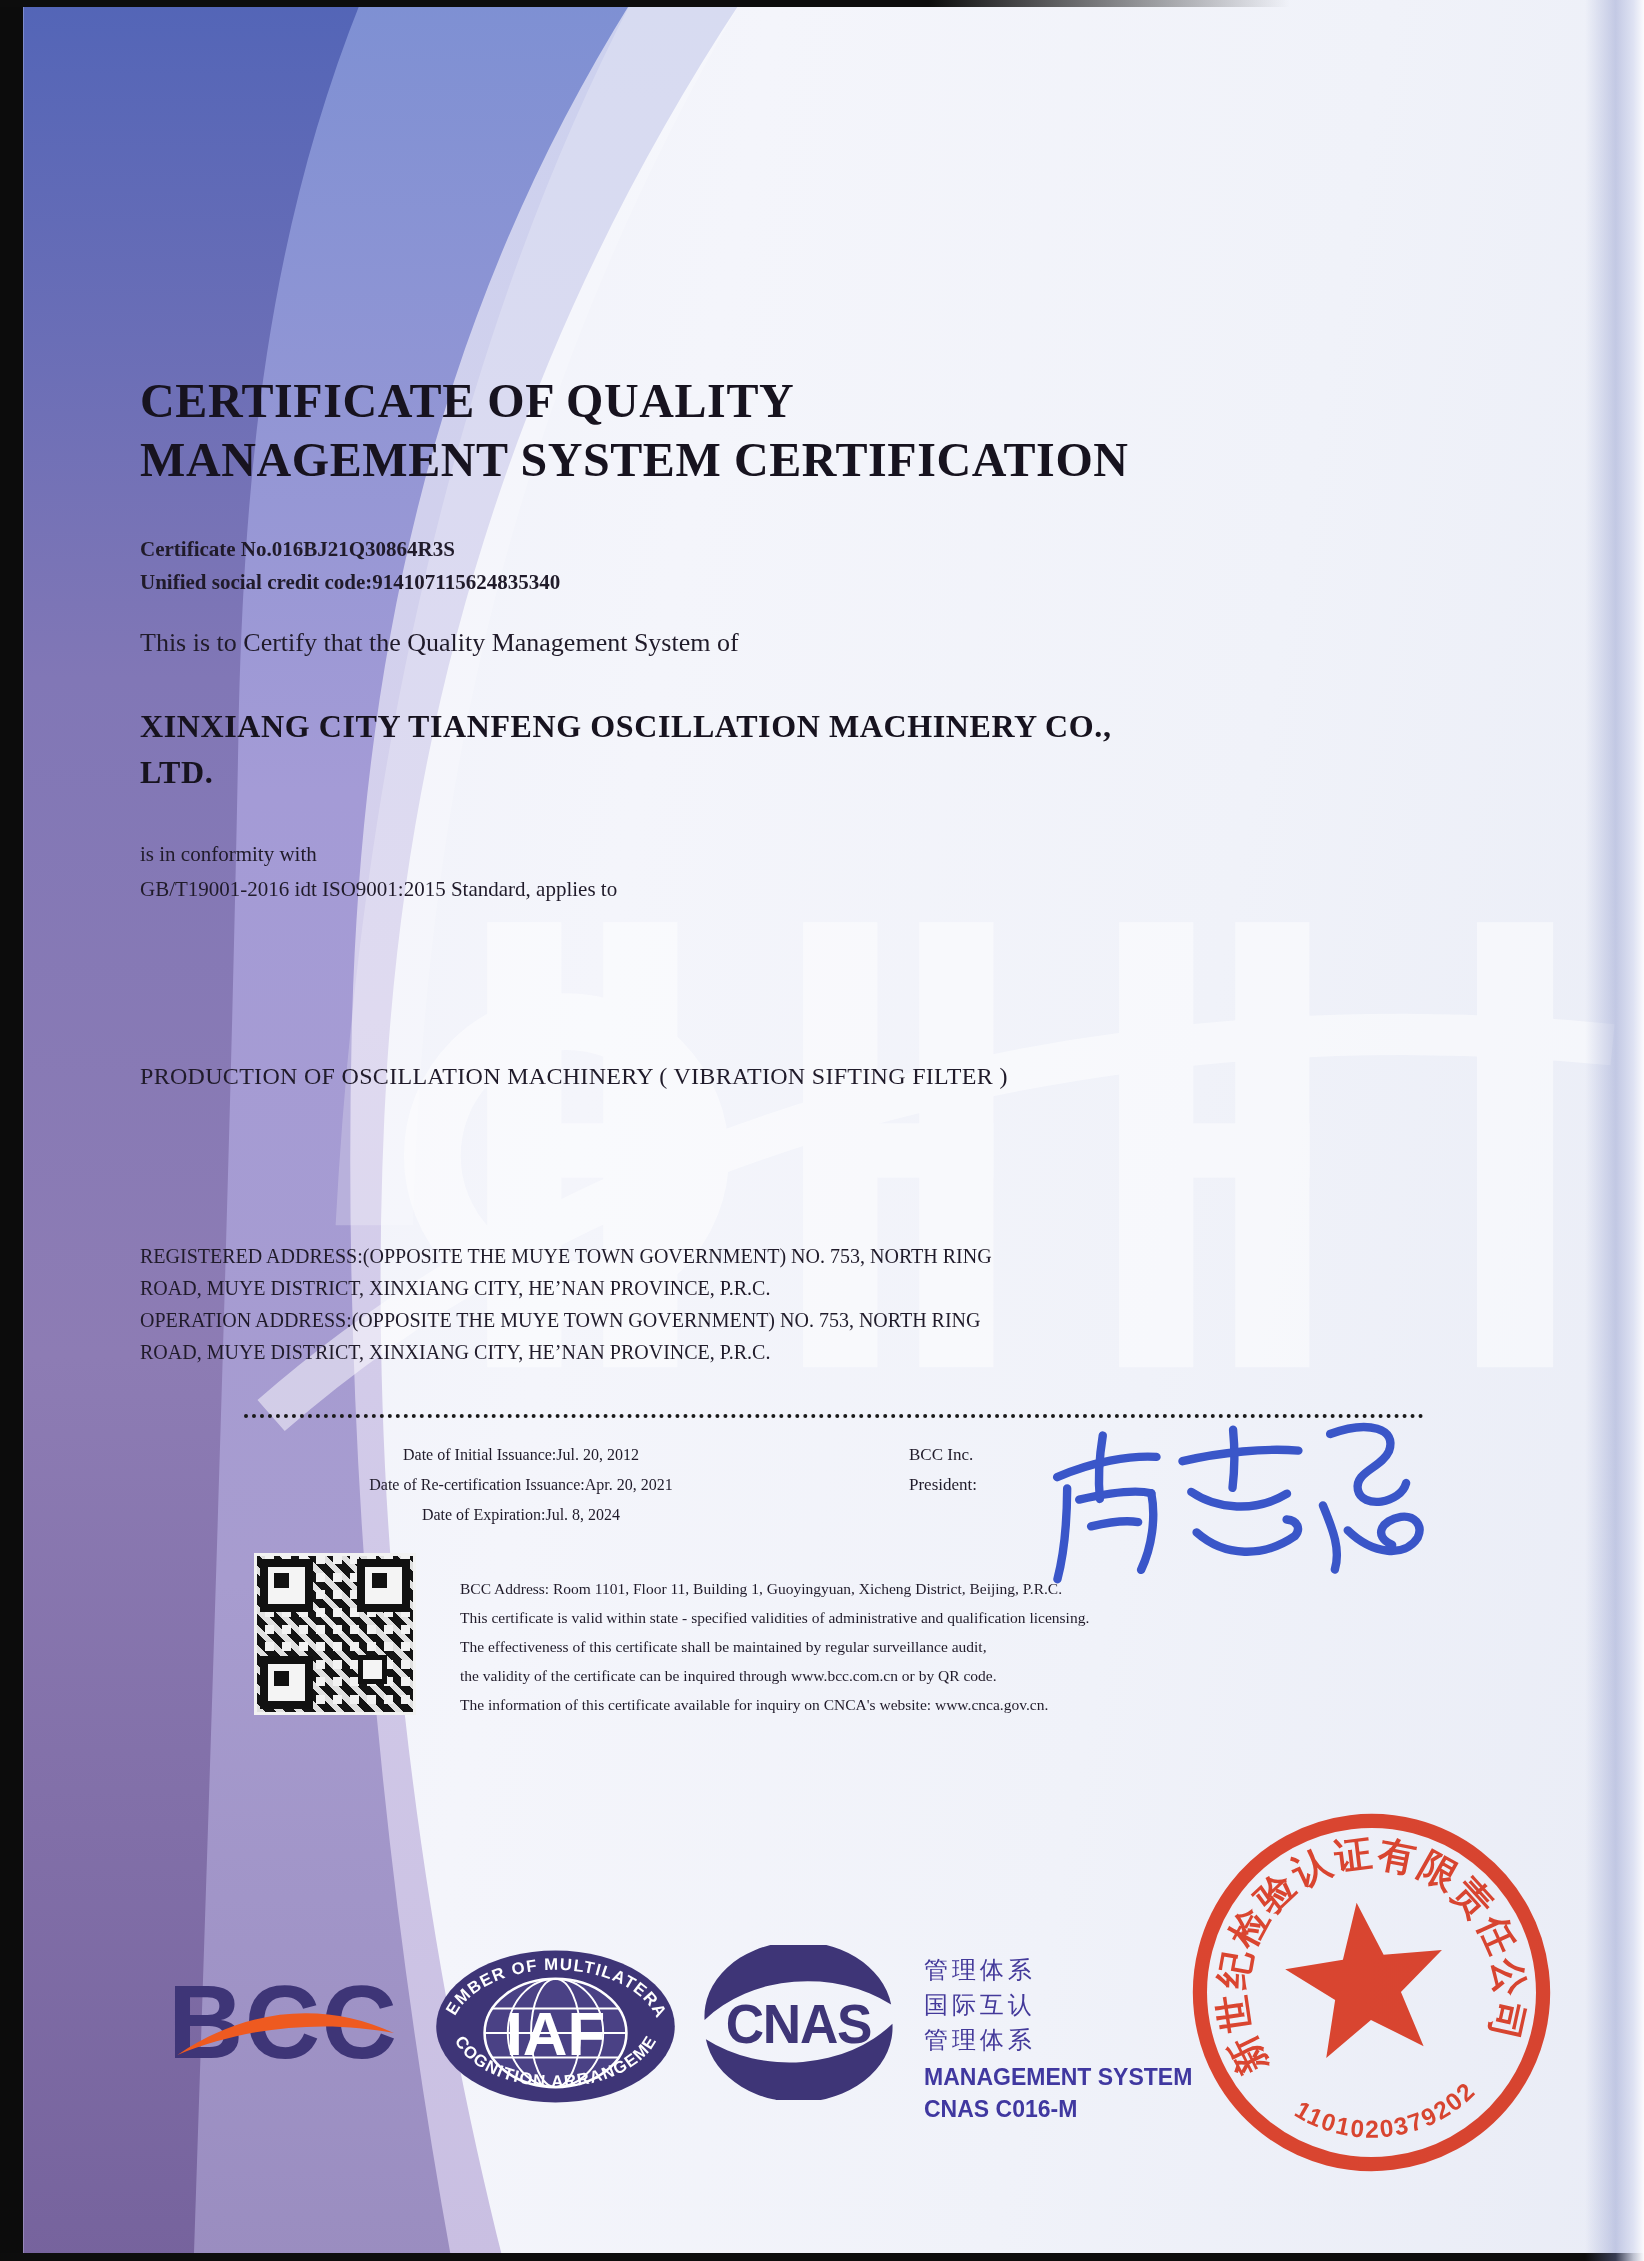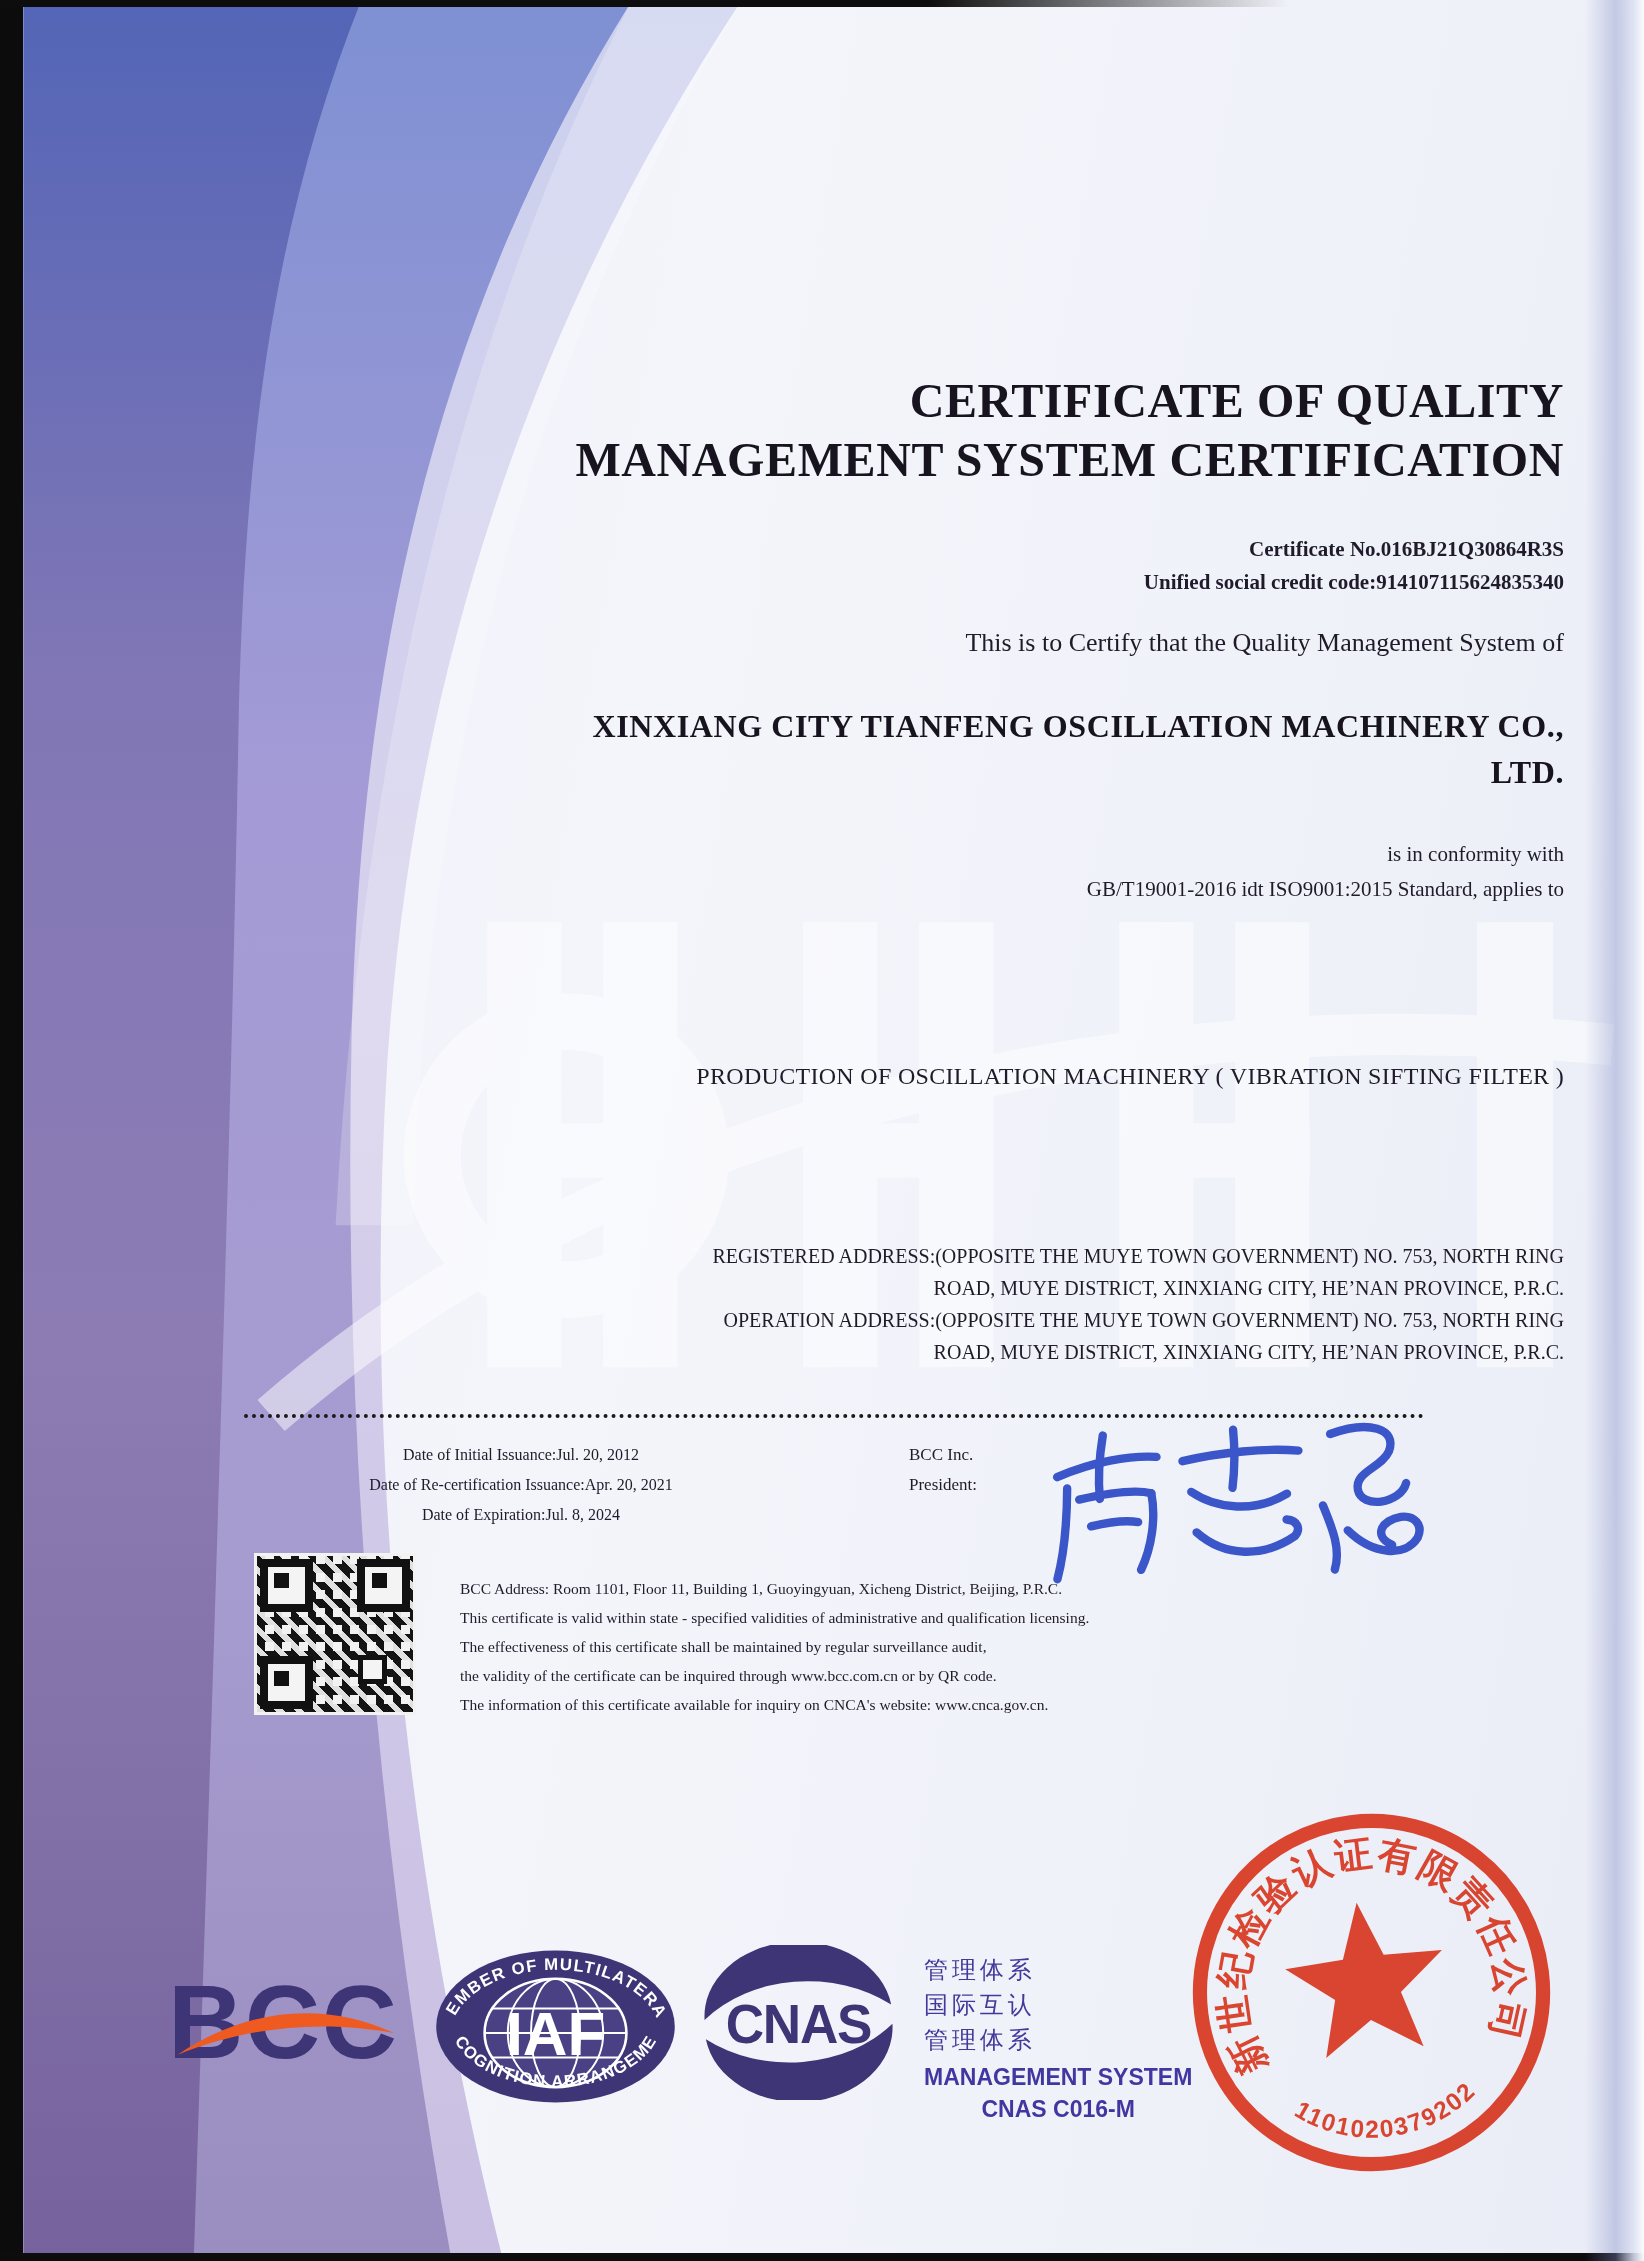--- a/index.html
+++ b/index.html
@@ -11,21 +11,21 @@
   }
   .abs{position:absolute;}
   svg{display:block;}
   
   .edge-left{left:0;top:0;width:23px;height:2261px;background:#0c0c0c;}
   .edge-top{left:0;top:0;width:1290px;height:7px;background:linear-gradient(90deg,#0d0d0d 72%,rgba(13,13,13,0));}
   .edge-bottom{left:0;top:2253px;width:1645px;height:7.7px;background:#0d0d0d;}
   .edge-right{left:1585px;top:0;width:59px;height:2261px;
     background:linear-gradient(90deg,rgba(126,138,196,0) 0%,rgba(126,138,196,.38) 52%,rgba(220,224,242,.85) 82%,#fbfbfd 100%);}
   
-  .center-col{left:132px;width:1432px;text-align:right;}
+  .center-col{left:140px;width:1432px;text-align:left;}
   .title{top:371px;font-size:48px;line-height:59px;font-weight:bold;letter-spacing:0.6px;color:#17131f;}
   .certno{top:537px;font-size:21px;font-weight:bold;}
   .creditcode{top:570px;font-size:21px;font-weight:bold;}
   .certify{top:628px;font-size:26px;}
   .company{top:703px;font-size:32px;line-height:46px;font-weight:bold;letter-spacing:0.6px;color:#17131f;}
   .conformity{top:842px;font-size:21px;}
   .standard{top:877px;font-size:21px;}
   .scope{top:1063px;font-size:24px;letter-spacing:0.3px;}
   .addresses{top:1240px;font-size:20px;line-height:32px;}
   .dotline{left:244px;top:1414px;width:1180px;border-top:4.5px dotted #1a1a1a;}
@@ -40,21 +40,21 @@
       repeating-linear-gradient(0deg,#141414 0 8.4px,#f2f2f2 8.4px 17.4px);
     outline:3.9px solid #f2f2f2;}
   .finder{position:absolute;width:37px;height:37px;border:8.4px solid #111;background:#f4f4f4;}
   .finder>div{position:absolute;left:6.4px;top:6.4px;width:15.5px;height:15.5px;background:#111;}
   .f-tl{left:2.6px;top:2.6px;} .f-tr{right:2.6px;top:2.6px;} .f-bl{left:2.6px;bottom:2.6px;}
   .qr-align{position:absolute;right:26px;bottom:28px;width:19.3px;height:19.3px;border:5.8px solid #111;background:#f4f4f4;}
   
   .cnas-cn{left:924px;top:1952px;font-family:"Liberation Sans","DejaVu Sans",sans-serif;
     font-size:24px;line-height:35px;color:#43399a;letter-spacing:3.9px;}
   .cnas-en{left:924px;top:2061px;font-family:"Liberation Sans","DejaVu Sans",sans-serif;
-    font-size:23px;line-height:32px;font-weight:bold;color:#4038a0;text-align:center;}
+    font-size:23px;line-height:32px;font-weight:bold;color:#4038a0;}
   .seal-wrap{left:1178px;top:1799px;width:387px;height:387px;mix-blend-mode:multiply;}
   .sig-wrap{left:1029px;top:1411px;width:439px;height:181px;transform:rotate(-2deg);}
 </style>
 </head>
 <body>
 
 <div id="page">
 
   <svg class="abs" width="1645" height="2261" viewBox="0 0 2550 3506" style="left:0;top:0">
     <defs>

